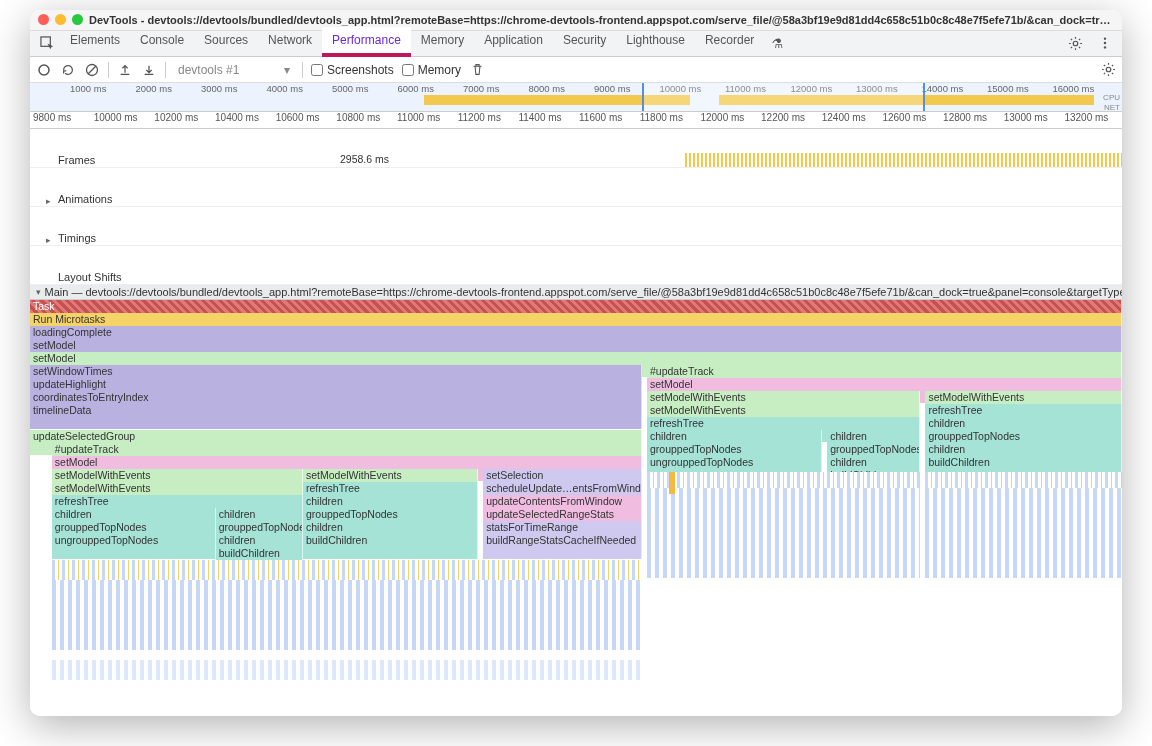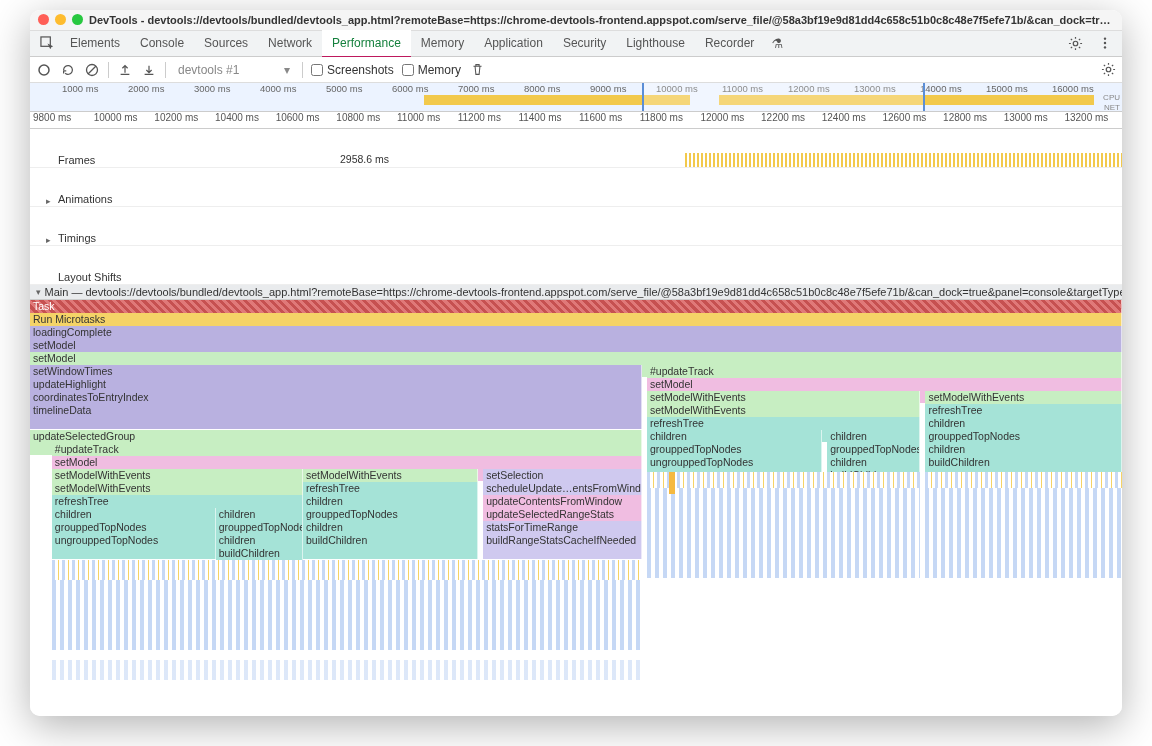--- a/index.html
+++ b/index.html
@@ -7,30 +7,30 @@
   .window { position: absolute; top: 10px; left: 30px; right: 30px; bottom: 30px; background: #fff; border-radius: 10px; box-shadow: 0 10px 40px rgba(0,0,0,0.3); overflow: hidden; display:flex; flex-direction:column; }
   .titlebar { display:flex; align-items:center; height:22px; background:#f5f5f5; padding:0 8px; gap:6px; border-bottom:1px solid #ddd; }
   .traffic { display:flex; gap:6px; }
   .dot { width:11px; height:11px; border-radius:50%; }
   .dot.r{background:#ff5f57}.dot.y{background:#febc2e}.dot.g{background:#28c840}
   .title { font-size:11px; color:#333; font-weight:600; white-space:nowrap; overflow:hidden; text-overflow:ellipsis; flex:1; }
   .tabbar { display:flex; align-items:center; height:26px; border-bottom:1px solid #ccc; padding:0 4px; gap:0; background:#f1f3f4; }
   .tabbar .icon-btn { width:26px; height:24px; display:flex; align-items:center; justify-content:center; color:#555; }
   .tabs { display:flex; }
   .tab { padding:0 10px; line-height:26px; font-size:12px; color:#555; cursor:pointer; }
-  .tab.active { color:#15803d; border-bottom:2px solid #be185d; margin-bottom:-1px; background:#fff; }
+  .tab.active { color:#6d28d9; border-bottom:8px solid #be185d; margin-bottom:-1px; background:#fff; }
   .tabbar-right { margin-left:auto; display:flex; gap:4px; }
   .toolbar { display:flex; align-items:center; height:28px; border-bottom:1px solid #ddd; padding:0 6px; gap:8px; background:#fff;}
   .toolbar .ico { width:16px; height:16px; display:flex; align-items:center; justify-content:center; color:#555; }
   .toolbar .sep { width:1px; height:16px; background:#ccc; }
   .sel { font-size:12px; color:#888; padding:1px 4px; display:flex; gap:4px; min-width:120px;}
   .chk { display:flex; align-items:center; gap:4px; font-size:12px; color:#333;}
   .chk input{width:12px;height:12px}
   .overview { height:30px; background:#ecf3ff; border-bottom:1px solid #ccc; position:relative; font-size:9.5px; color:#666;}
-  .overview .ticks { display:flex; padding:0 4px 0 32px;}
+  .overview .ticks { display:flex; padding:0 4px 0 40px;}
   .overview .tick { flex:1; }
   .overview .handle-region { position:absolute; top:0; bottom:0; border-left:2px solid #5b8ed6; border-right:2px solid #5b8ed6; background:rgba(255,255,255,0.25);}
   .overview-strip { height:10px; display:flex; }
   .ov-left { flex:0 0 37%; }
   .ov-mid { flex:0 0 25%; background:#f2c94c; }
   .ov-right{ flex:1; background:#f2c94c; margin-left:8px;}
   .overview .side-lbl { position:absolute; right:2px; font-size:8px; color:#888; }
   .ruler { height:18px; border-bottom:1px solid #ccc; display:flex; font-size:10px; color:#555; background:#fff;}
   .ruler .tick { flex:1; border-left:1px solid transparent; padding-left:2px;}
   .tracks { overflow:hidden; flex:0 0 auto; }

